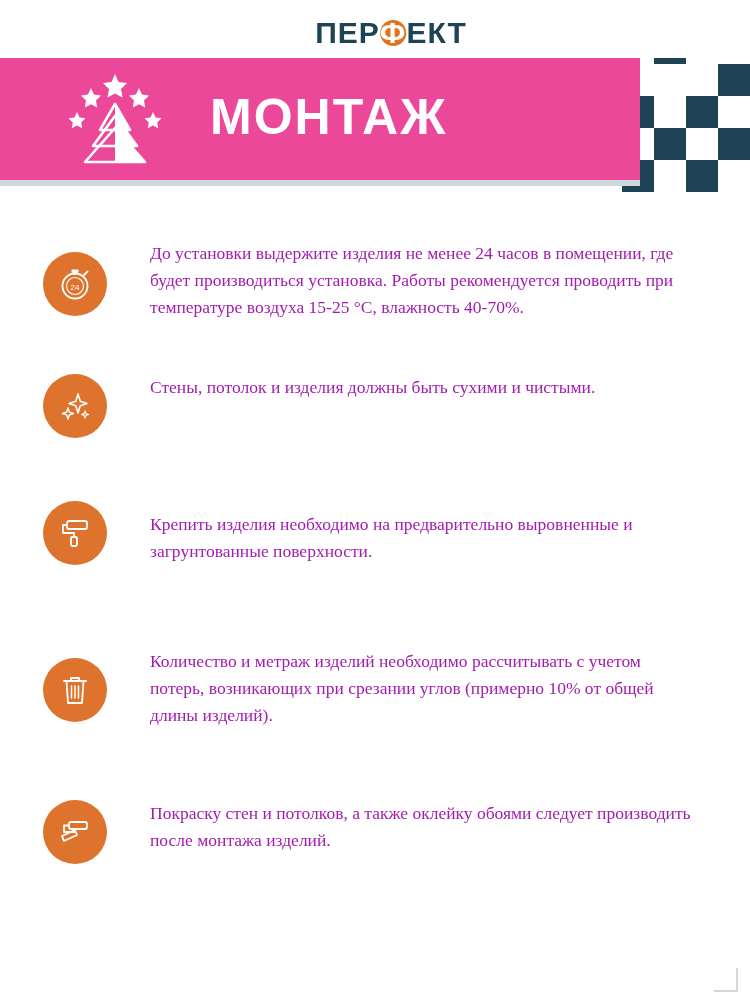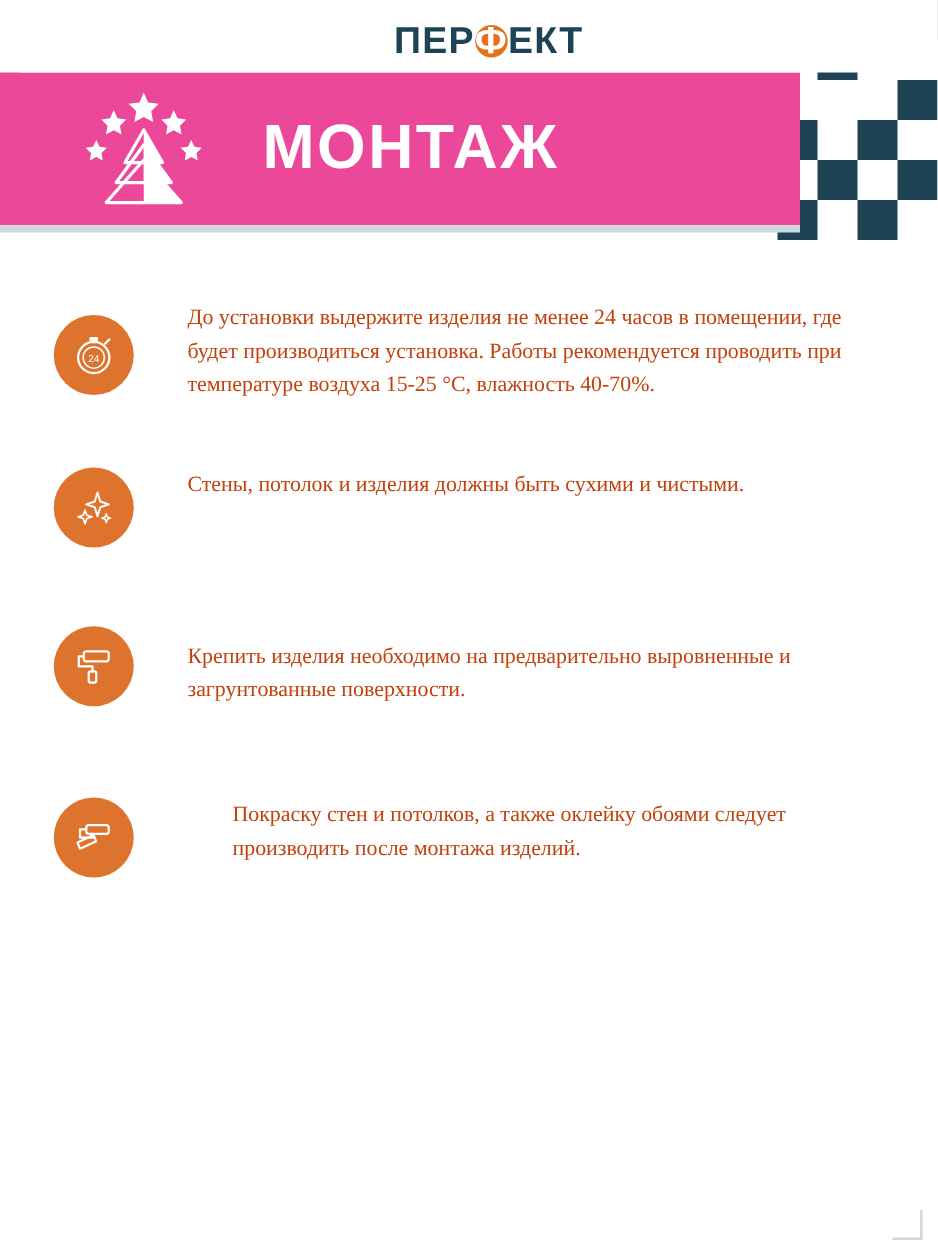--- a/index.html
+++ b/index.html
@@ -135,31 +135,31 @@
     background: #dd732c;
     display: flex;
     align-items: center;
     justify-content: center;
   }
   .row-text {
     flex: 1 1 auto;
     padding-right: 55px;
     font-size: 17.5px;
     line-height: 1.55;
-    color: #c2410c;
+    color: #a21caf;
     font-family: "Liberation Serif", serif;
   }
   .row-1 .row-text { padding-top: 0; }
 
   
   .row-1 { height: 150px; }
   .row-2 { height: 115px; }
   .row-3 { height: 115px; }
   .row-4 { height: 150px; }
-  .row-5 { height: 120px; gap: 36px; }
+  .row-5 { height: 120px; }
 
   .row-1 .icon-wrap { padding-top: 52px; text-align: right; }
   .row-2 .icon-wrap { padding-top: 12px; }
   .row-3 .icon-wrap { padding-top: 12px; }
   .row-4 .icon-wrap { padding-top: 42px; }
   .row-5 .icon-wrap { padding-top: 22px; }
 
   .row-1 .row-text { padding-top: 40px; }
   .row-2 .row-text { padding-top: 12px; }
   .row-3 .row-text { padding-top: 22px; }
@@ -261,20 +261,33 @@
         <svg width="40" height="40" viewBox="0 0 40 40">
           <rect x="12" y="8" width="20" height="8" rx="2" fill="none" stroke="#ffffff" stroke-width="1.8"></rect>
           <path d="M12,12 L8,12 L8,20 L19,20 L19,24" fill="none" stroke="#ffffff" stroke-width="1.8" stroke-linejoin="round" stroke-linecap="round"></path>
           <rect x="16" y="24" width="6" height="9" rx="1.5" fill="none" stroke="#ffffff" stroke-width="1.8"></rect>
         </svg>
       </div>
     </div>
     <div class="row-text">Крепить изделия необходимо на предварительно выровненные и загрунтованные поверхности.</div>
   </div>
 
+  <div class="row row-4">
+    <div class="icon-wrap">
+      <div class="circle">
+        <svg width="40" height="40" viewBox="0 0 40 40">
+          <path d="M9,11 L31,11" stroke="#ffffff" stroke-width="1.8" stroke-linecap="round"></path>
+          <path d="M16,11 L16,8 L24,8 L24,11" fill="none" stroke="#ffffff" stroke-width="1.8" stroke-linejoin="round"></path>
+          <path d="M11.5,11 L13,33 L27,33 L28.5,11" fill="none" stroke="#ffffff" stroke-width="1.8" stroke-linejoin="round"></path>
+          <path d="M16.5,16 L16.5,28 M20,16 L20,28 M23.5,16 L23.5,28" stroke="#ffffff" stroke-width="1.5" stroke-linecap="round"></path>
+        </svg>
+      </div>
+    </div>
+    <div class="row-text">Количество и метраж изделий необходимо рассчитывать с учетом потерь, возникающих при срезании углов (примерно 10% от общей длины изделий).</div>
+  </div>
 
   <div class="row row-5">
     <div class="icon-wrap">
       <div class="circle">
         <svg width="40" height="40" viewBox="0 0 40 40">
           <rect x="14" y="10" width="18" height="7" rx="2" fill="none" stroke="#ffffff" stroke-width="1.8"></rect>
           <path d="M14,13.5 L9,13.5 L9,20 L20,20" fill="none" stroke="#ffffff" stroke-width="1.8" stroke-linejoin="round" stroke-linecap="round"></path>
           <path d="M7,24 L20,18 L22,23 L9,29 Z" fill="none" stroke="#ffffff" stroke-width="1.6" stroke-linejoin="round"></path>
           <path d="M9,29 L7,24" stroke="#ffffff" stroke-width="1.6"></path>
         </svg>

